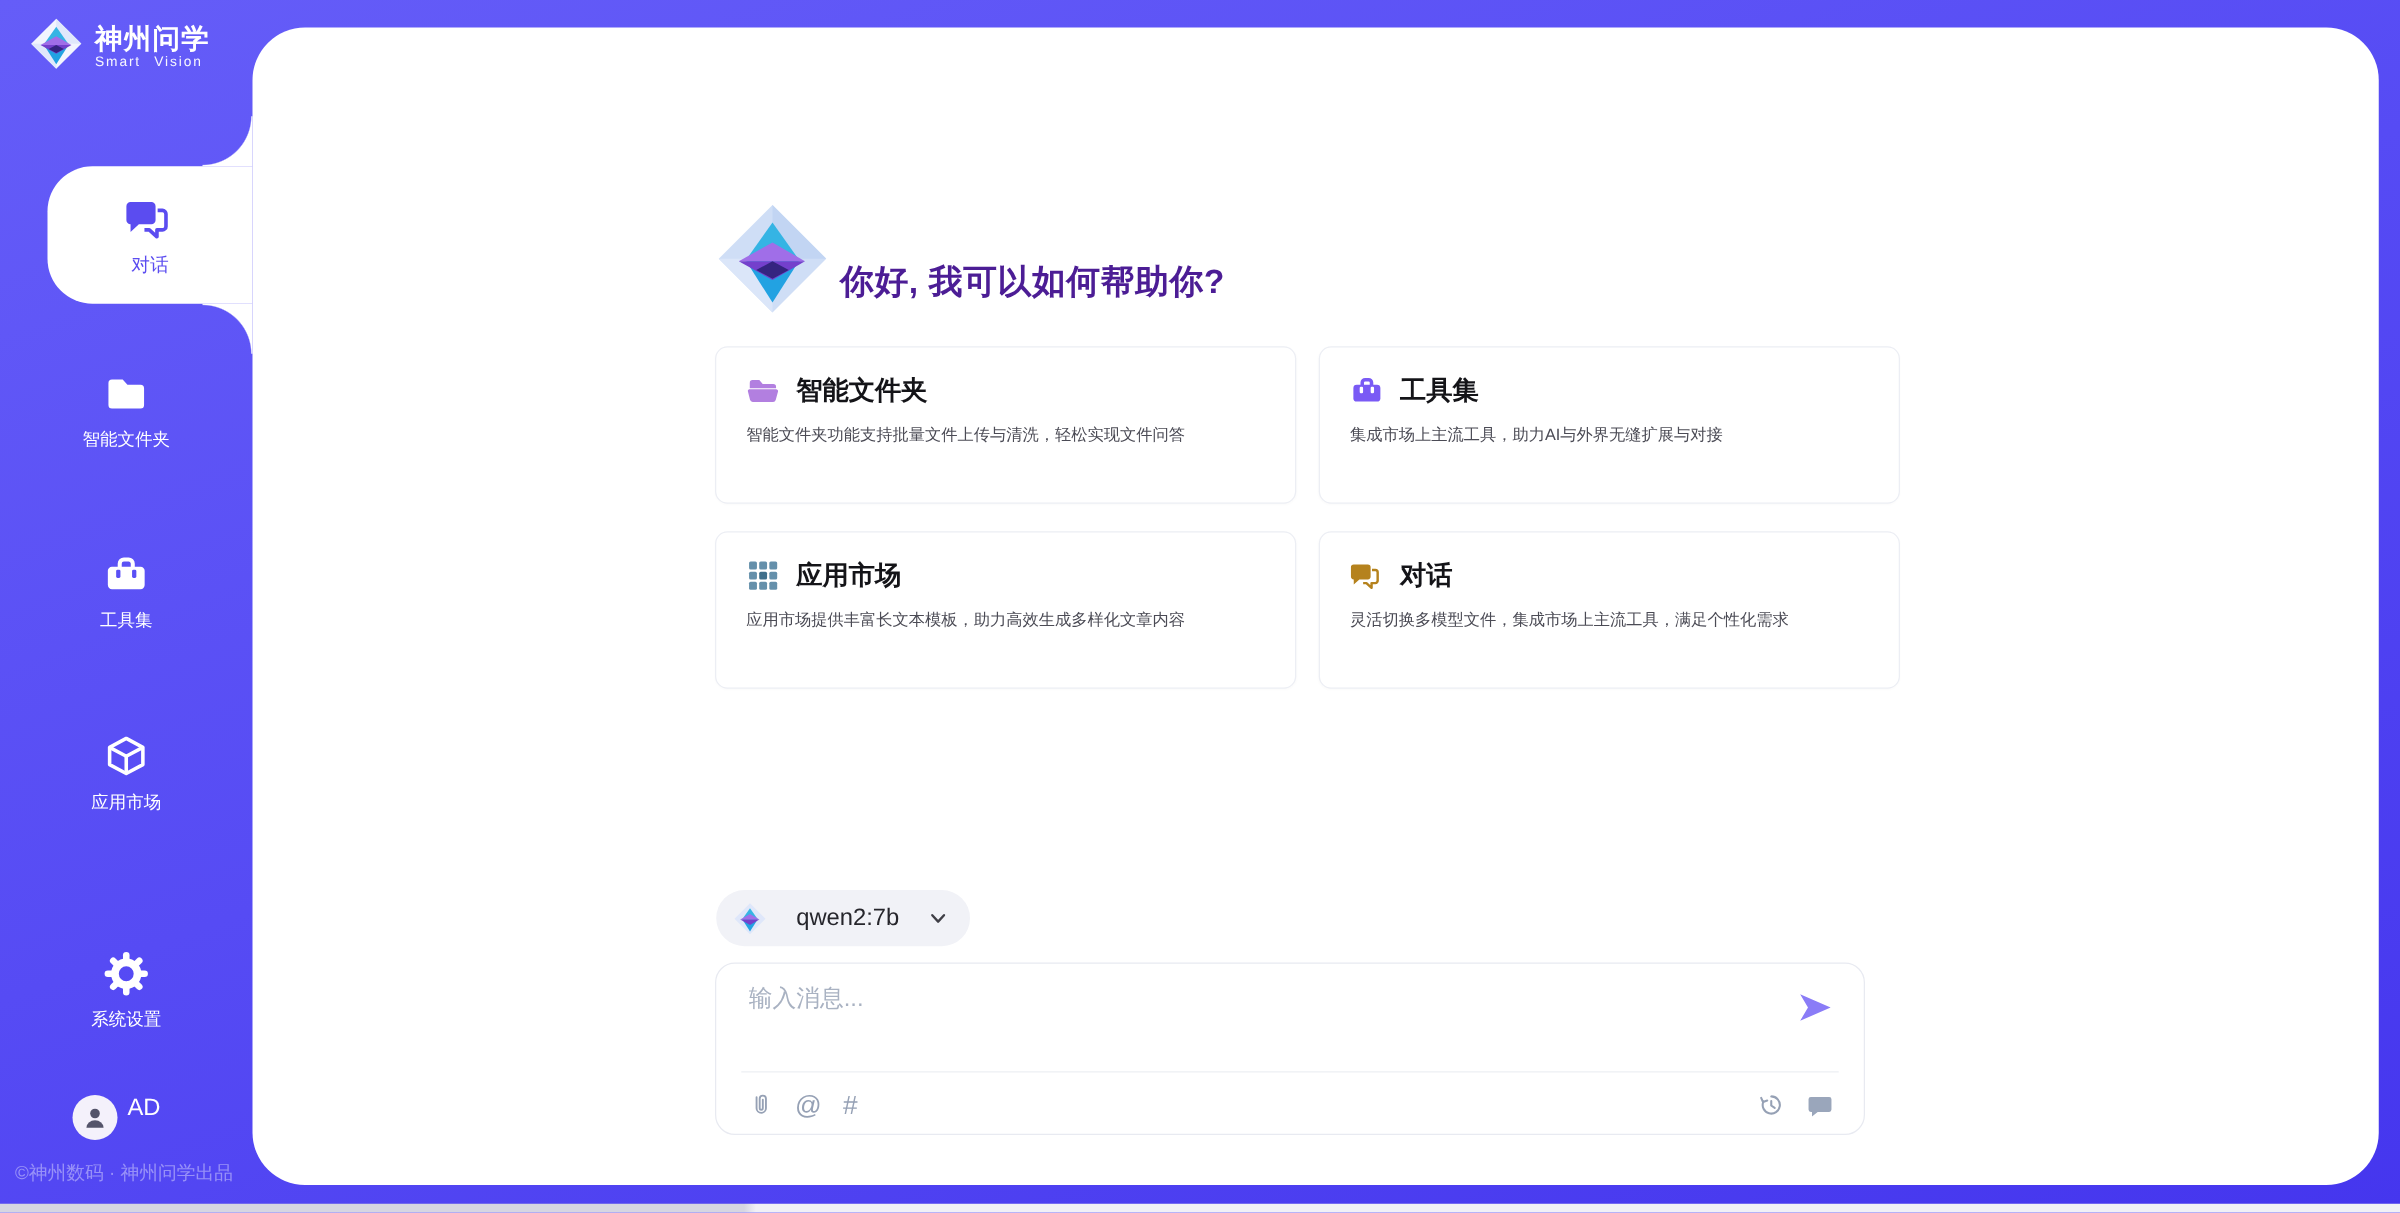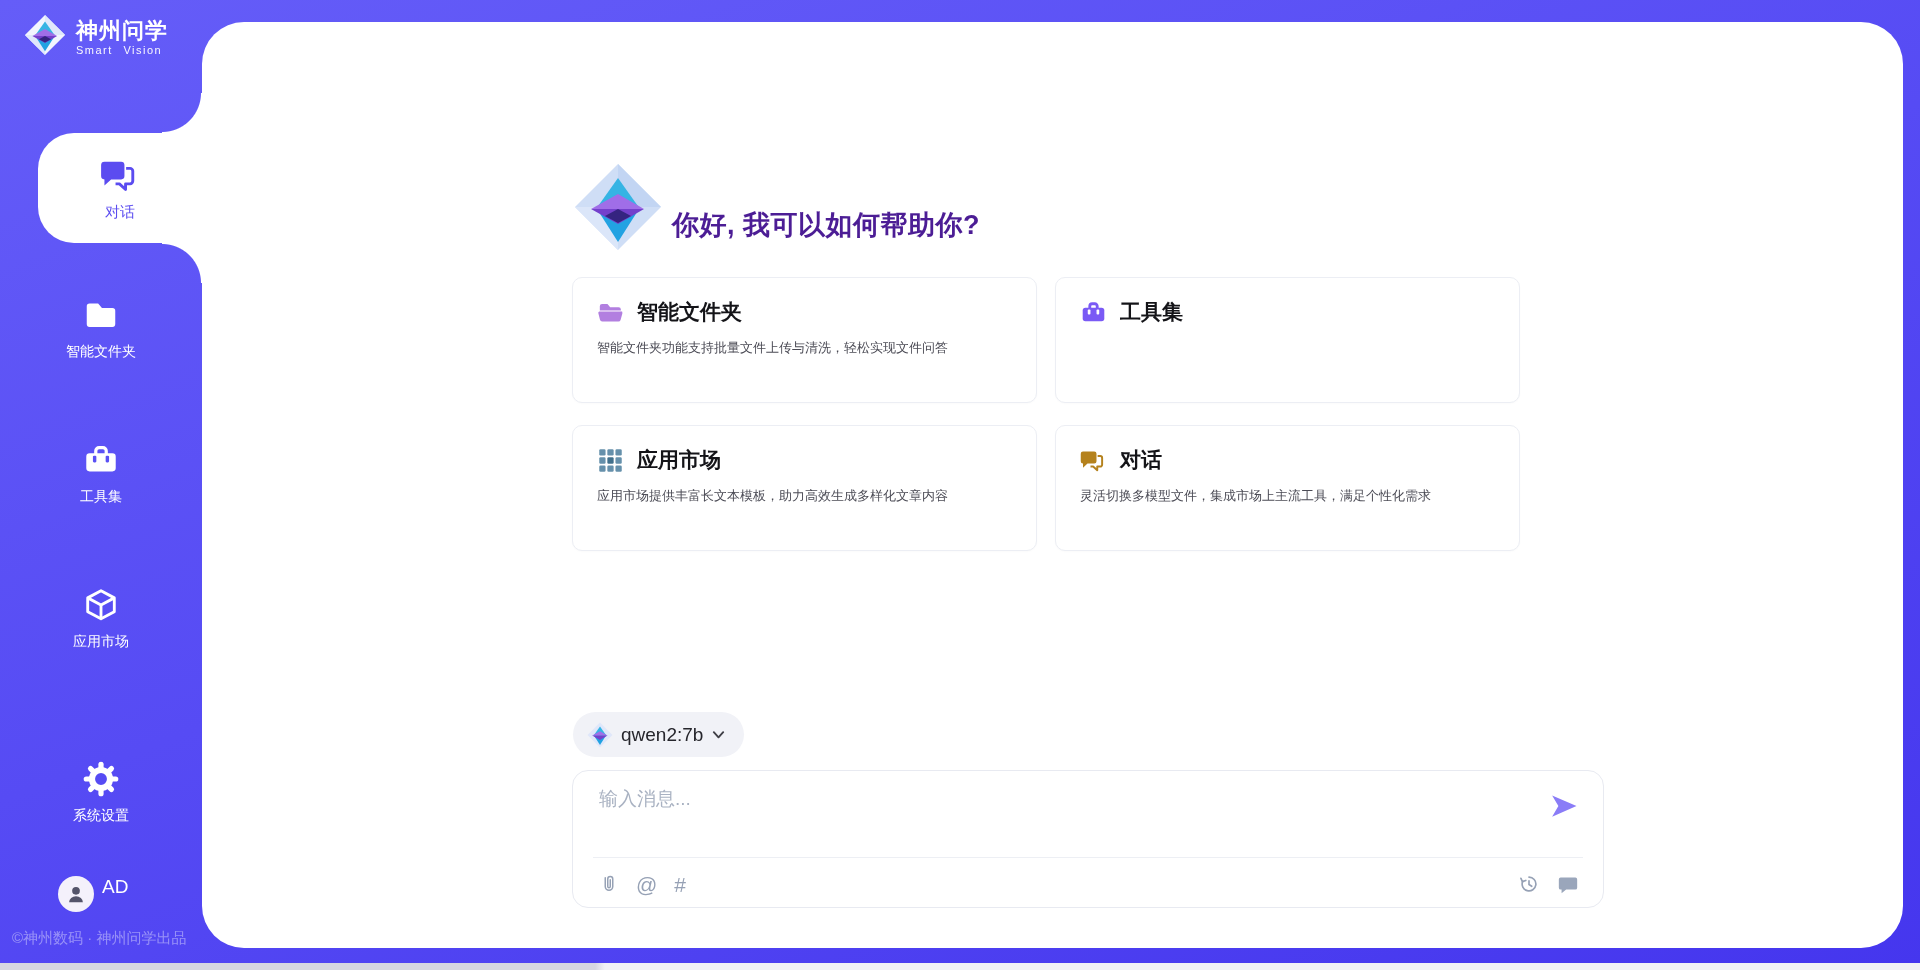--- a/index.html
+++ b/index.html
@@ -51,27 +51,27 @@
     width:465px; height:126px; border:1px solid #eceef4; border-radius:10px;
     background:#fff; padding:20px 22px 0 24px; cursor:pointer;
     box-shadow:0 1px 2px rgba(20,20,40,.02);
   }
   .card-head { display:flex; align-items:center; gap:13px; }
   .card-title { font-size:21px; font-weight:bold; color:#141418; }
   .card-desc { margin-top:9px; font-size:13px; line-height:25px; color:#4b4b55; padding-right:14px; }
 
   .model-pill {
     position:absolute; left:371px; top:690px; height:45px;
-    display:inline-flex; align-items:center; gap:8px; padding:0 18px 0 14px;
+    display:inline-flex; align-items:center; gap:24px; padding:0 18px 0 14px;
     background:#f1f2f7; border-radius:23px; cursor:pointer;
   }
   .model-name { font-size:19px; color:#26262c; }
 
   .composer {
-    position:absolute; left:370px; top:748px; width:1032px; height:138px;
+    position:absolute; left:370px; top:748px; width:920px; height:138px;
     border:1px solid #e8eaf1; border-radius:16px; background:#fff;
   }
   .composer textarea {
     position:absolute; left:26px; top:15px; width:840px; height:60px;
     border:none; outline:none; resize:none; background:transparent;
     font-family:"Liberation Sans","DejaVu Sans",sans-serif; font-size:19px; color:#33333a;
   }
   .composer textarea::placeholder { color:#a9b2c2; }
   .send-btn { position:absolute; right:24px; top:20px; width:30px; height:30px; border:none; background:none; cursor:pointer; padding:0; }
   .composer-divider { position:absolute; left:20px; right:20px; top:86px; height:1px; background:#edeff4; }
@@ -203,20 +203,21 @@
     <div class="card">
       <div class="card-head">
         <svg width="27" height="27" viewBox="0 0 40 40">
           <path d="M14.5 14 v-3.5 a3.5 3.5 0 0 1 3.5-3.5 h4 a3.5 3.5 0 0 1 3.5 3.5 V14" fill="none" stroke="#7a5af5" stroke-width="4.2"></path>
           <rect x="4" y="13" width="32" height="20" rx="4" fill="#7a5af5"></rect>
           <rect x="11.5" y="15.5" width="4" height="7.5" rx="1.4" fill="#ffffff"></rect>
           <rect x="24.5" y="15.5" width="4" height="7.5" rx="1.4" fill="#ffffff"></rect>
         </svg>
         <div class="card-title">工具集</div>
       </div>
+      <div class="card-desc">集成市场上主流工具，助力AI与外界无缝扩展与对接</div>
     </div>
 
     <div class="card">
       <div class="card-head">
         <svg width="27" height="27" viewBox="0 0 24 24">
           <g fill="#6590ab">
             <rect x="2" y="2" width="5.6" height="5.6" rx="1.1"></rect>
               <rect x="9.2" y="2" width="5.6" height="5.6" rx="1.1"></rect>
               <rect x="16.4" y="2" width="5.6" height="5.6" rx="1.1"></rect>
             <rect x="2" y="9.2" width="5.6" height="5.6" rx="1.1"></rect>

